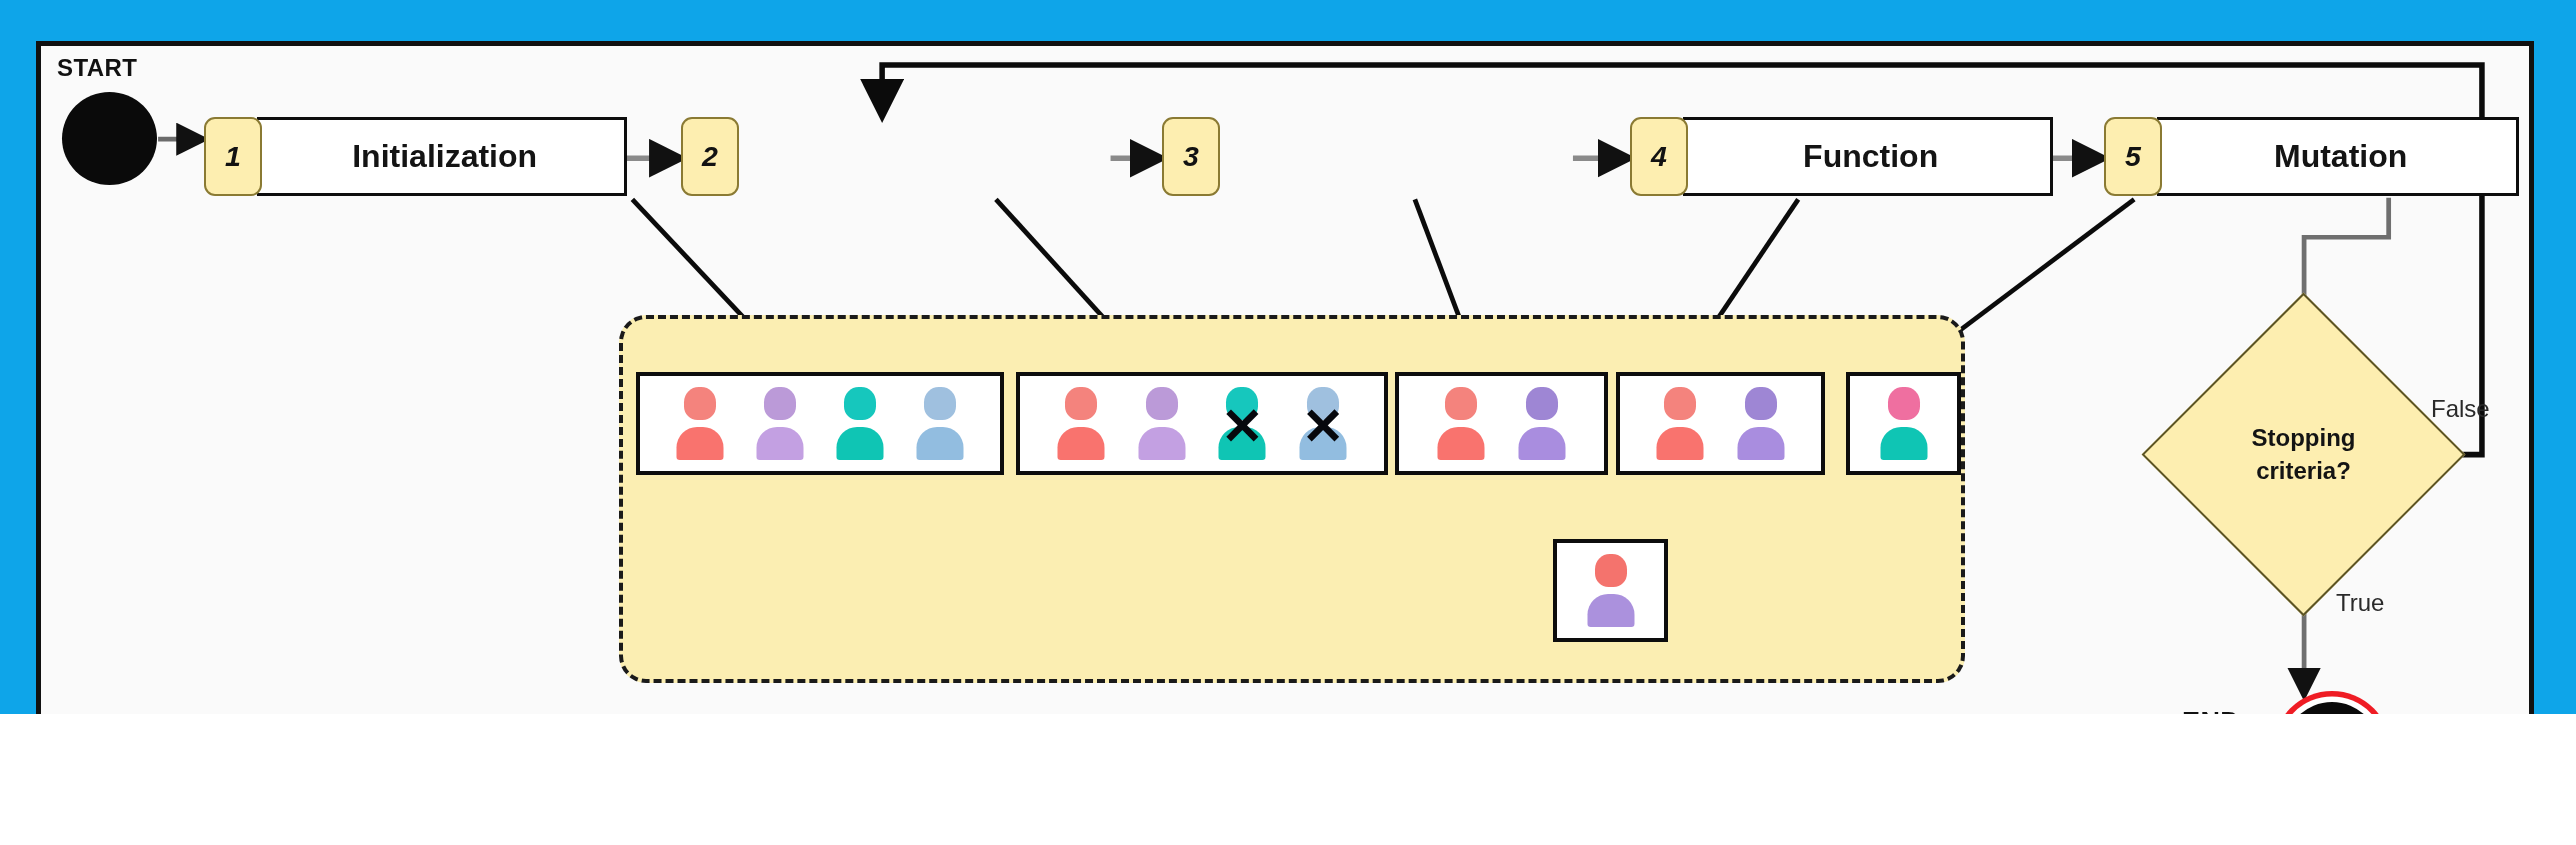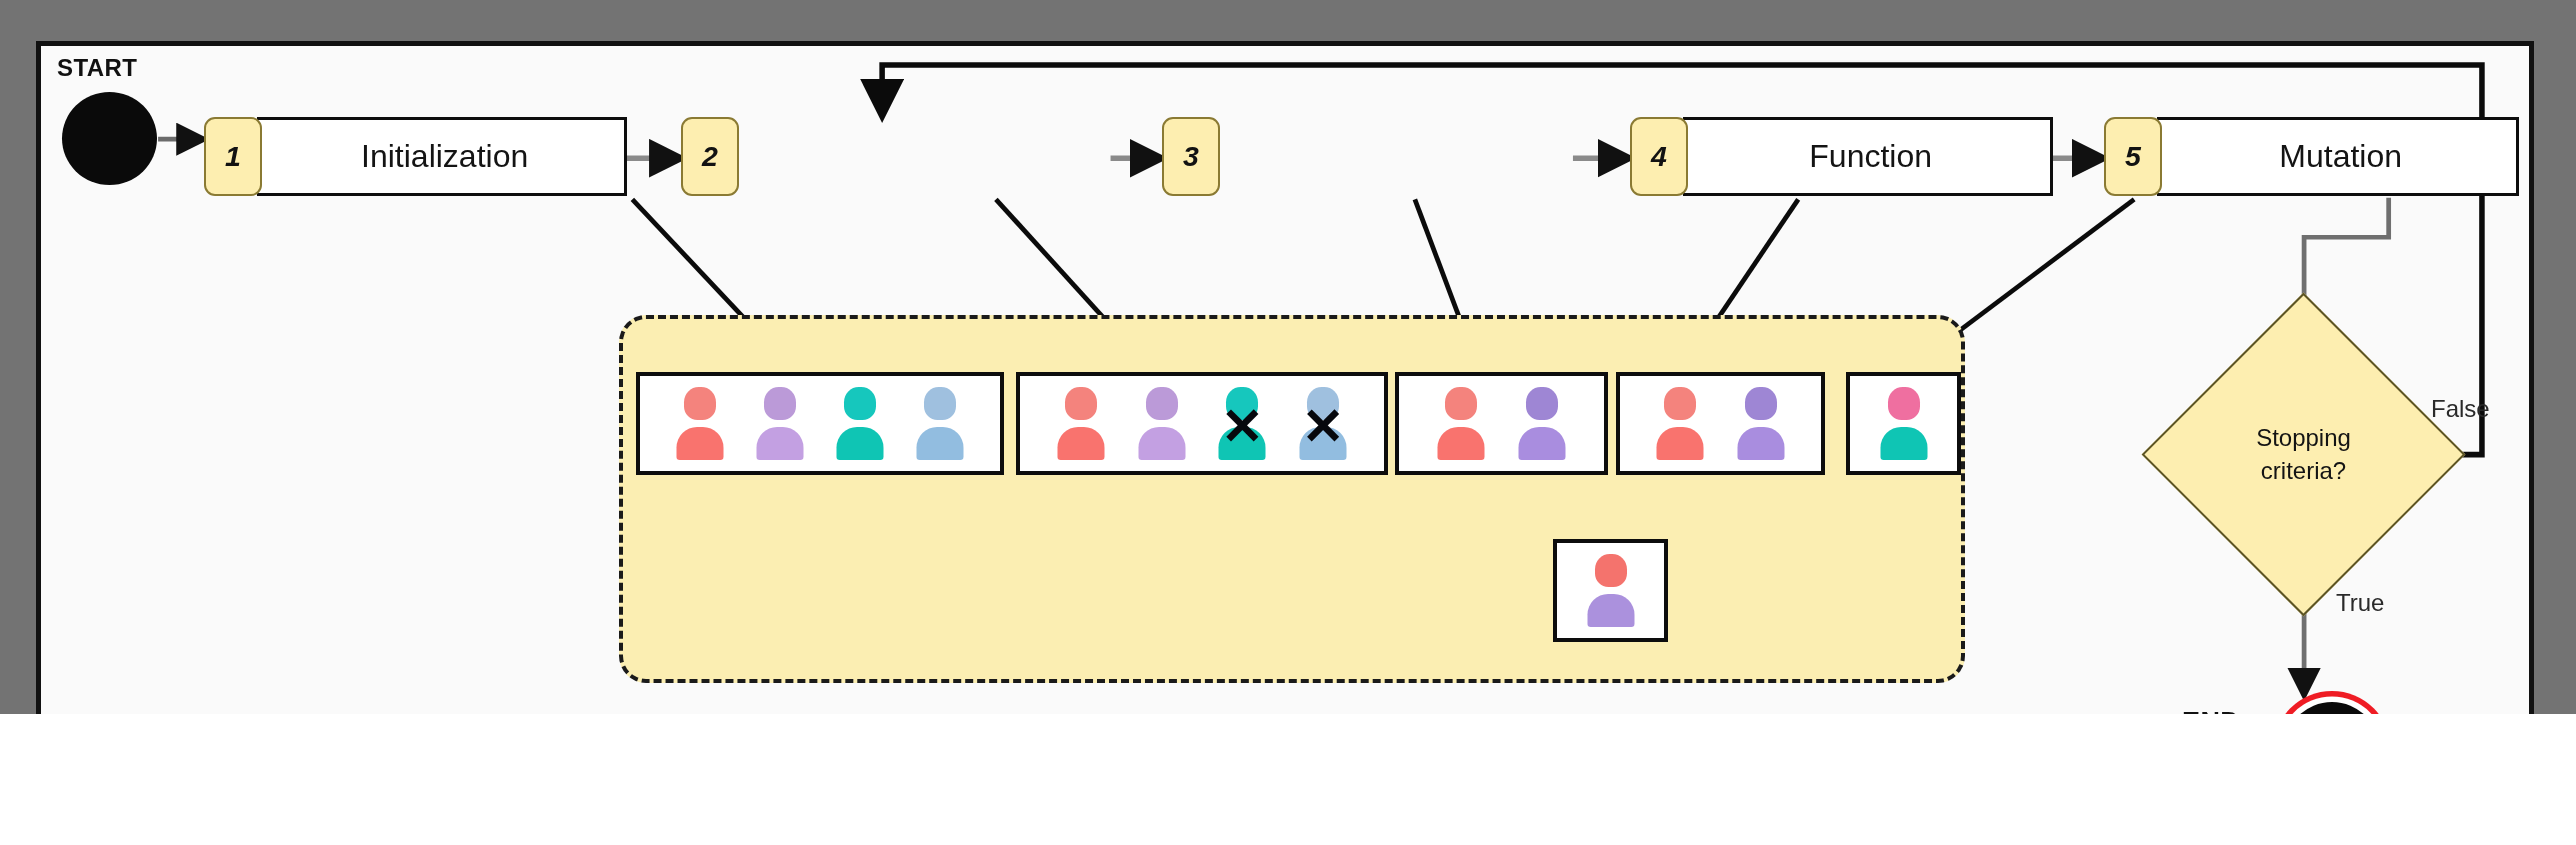--- a/index.html
+++ b/index.html
@@ -1,21 +1,21 @@
 <!DOCTYPE html>
 <html style="font-size:12.6px"><head>
 <meta charset="utf-8">
 <title>Genetic Algorithm Flowchart</title>
 <style>
   html,body{margin:0;padding:0;background:#ffffff;}
   body{font-family:"Liberation Sans",sans-serif;}
   #canvas{
     position:relative;
     width:2576px;height:714px;
-    background:#737373;
+    background:#0ea5e9;
     overflow:hidden;
   }
   #frame{
     position:absolute;
     left:36px;top:41px;
     width:2498px;height:755px;
     border:5.5px solid #111111;
     background:#fafafa;
     box-sizing:border-box;
   }
@@ -66,21 +66,21 @@
     flex:1 1 auto;
     background:#ffffff;
     border:3.2px solid #0d0d0d;
     border-left:none;
     display:flex;align-items:center;justify-content:center;
     box-sizing:border-box;
     margin-left:-4.7px;
     padding-left:8px;
   }
   .step .body span{
-    font-size:32px;color:#141414;white-space:nowrap;
+    font-size:32px;color:#141414;white-space:nowrap;font-weight:bold;
   }
   .step.small .body span{font-size:26px;}
 
   
   #population-group{
     position:absolute;
     left:619px;top:315px;
     width:1346px;height:368px;
     background:#fbeeb2;
     border:4.7px dashed #1a1a1a;
@@ -133,20 +133,21 @@
     border:2.4px solid #5c5424;
     transform:rotate(45deg);
     box-sizing:border-box;
   }
   #decision .text{
     position:absolute;inset:0;
     display:flex;flex-direction:column;
     align-items:center;justify-content:center;
     font-size:24px;color:#141414;line-height:1.35;
     text-align:center;
+    font-weight:bold;
   }
   .edge-label{
     position:absolute;
     font-size:24px;color:#2a2a2a;white-space:nowrap;
   }
   #label-false{left:2431px;top:395px;}
   #label-true{left:2336px;top:589px;}
 </style>
 </head>
 <body>

